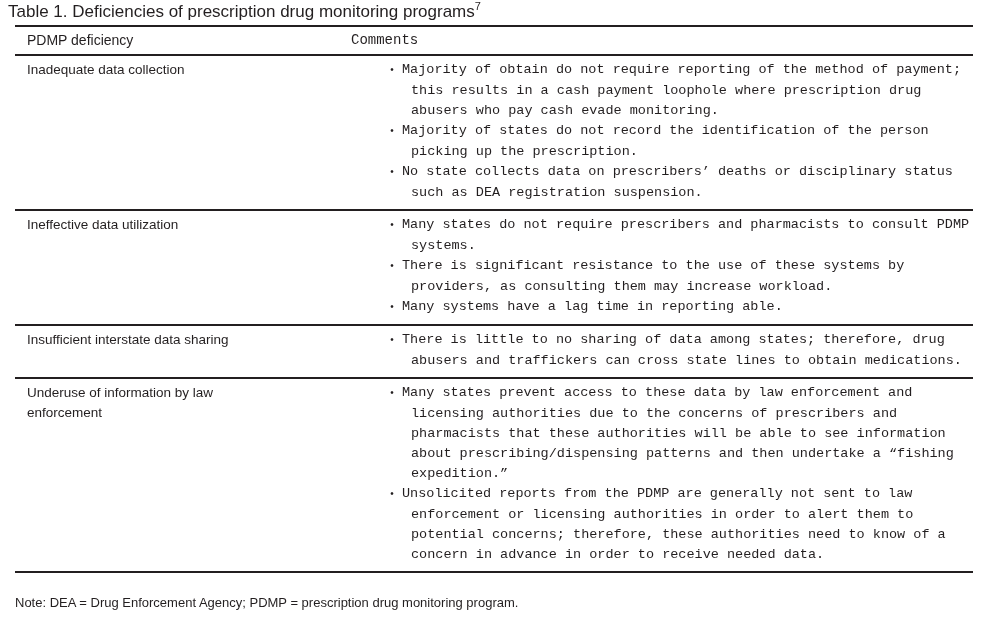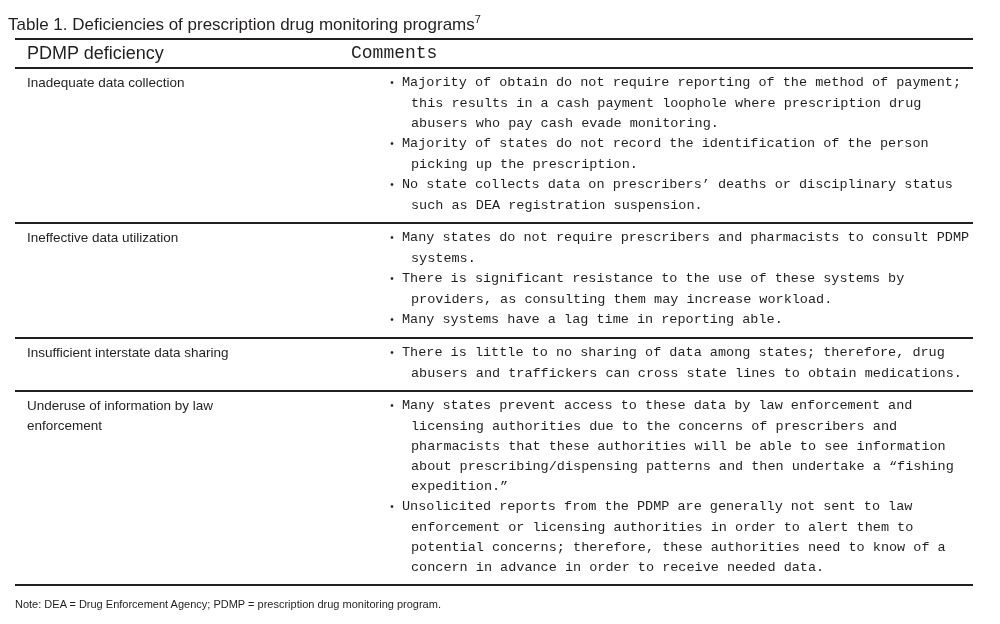--- a/index.html
+++ b/index.html
@@ -3,50 +3,50 @@
 <meta charset="utf-8">
 <style>
   * { margin:0; padding:0; box-sizing:border-box; }
   html,body { background:#ffffff; }
   body {
     width:1000px; height:624px;
     font-family:"Liberation Sans", sans-serif;
     color:#231f20;
     overflow:hidden;
   }
-  .page { padding-top:14px; }
+  .page { padding-top:1px; }
   .title {
     font-size:17px; font-weight:400; line-height:21px;
     margin:0 0 3px 8px;
   }
   .title sup { font-size:11px; line-height:0; }
   .tablewrap { margin-left:15px; width:958px; }
   .thead {
     display:flex;
     border-top:2px solid #231f20;
     border-bottom:2px solid #231f20;
   }
-  .th { font-size:18px; line-height:15px; padding-top:6px; padding-bottom:6px; }
+  .th { font-size:14px; line-height:15px; padding-top:6px; padding-bottom:6px; }
   .col1 { flex:none; width:336px; padding-left:12px; }
   .col2 { flex:1 1 auto; min-width:0;font-family:Liberation Mono, monospace; }
   .trow {
     display:flex;
     border-bottom:2px solid #231f20;
     padding:4px 0 6px 0;
     font-size:13.5px; line-height:20px;gap:29px;
   }
   .def-text { max-width:255px; }
   .bullet-item { padding-left:31px; text-indent:-22px; }
   .bullet {
     display:inline-block; width:13px; text-indent:0;
     font-size:10px; color:#231f20;
   }
   .note {
-    margin-top:11px;
-    font-size:11px; line-height:14px;
+    margin-top:23px;
+    font-size:13px; line-height:14px;
   }
 </style>
 </head>
 <body>
 
 <div class="page">
   <h1 class="title"><span>Table 1. Deficiencies of prescription drug monitoring programs</span><sup>7</sup></h1>
 
   <div class="tablewrap">
     <div class="thead">

